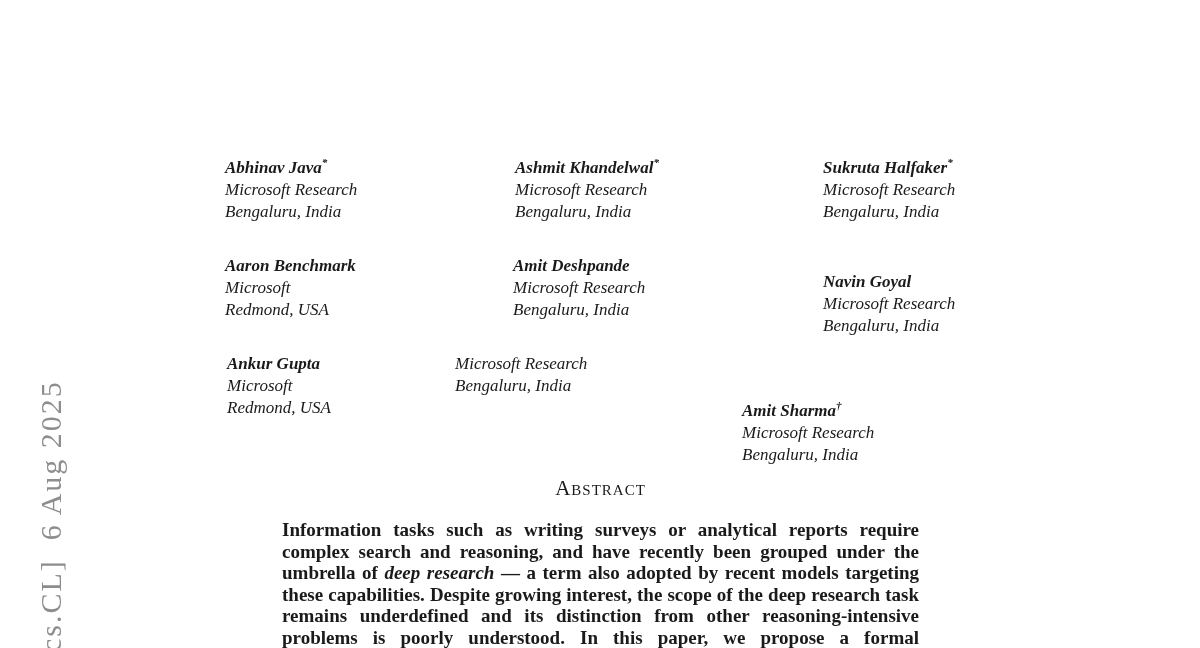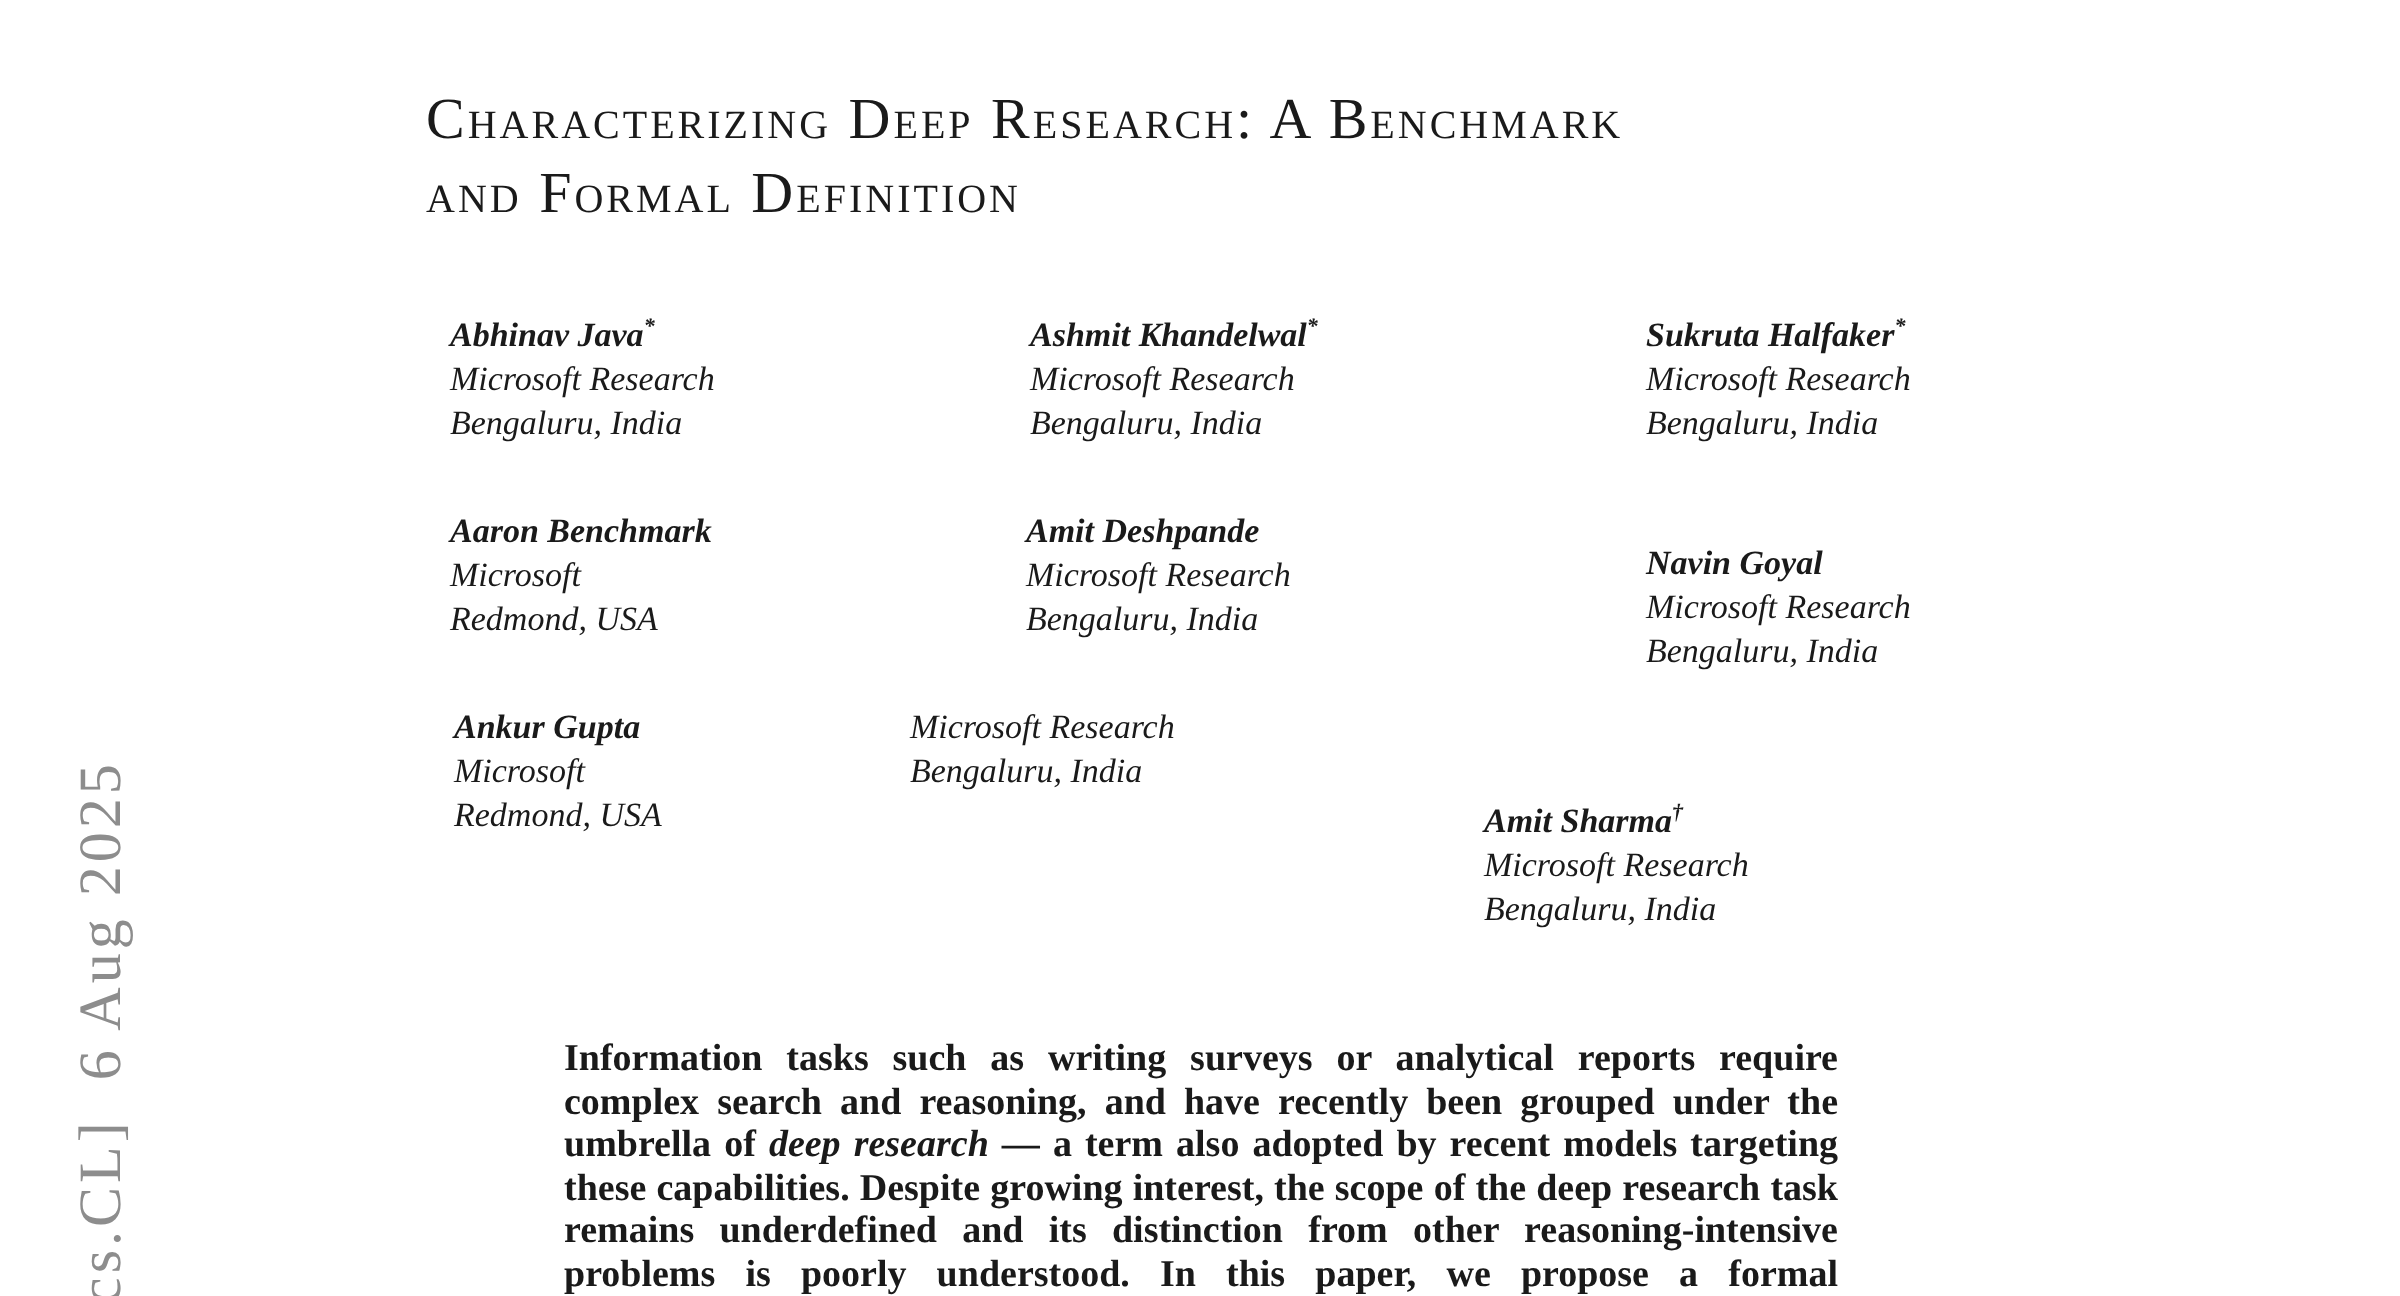--- a/index.html
+++ b/index.html
@@ -69,24 +69,20 @@
   }
   .abstract-body em { font-style: italic; }
 </style>
 </head>
 <body>
 
 <div class="page">
 
   <div class="arxiv-stamp">cs.CL]  6 Aug 2025</div>
 
-  <h1 class="title">
-    <span class="tl">Characterizing Deep Research: A Benchmark</span>
-    <span class="tl">and Formal Definition</span>
-  </h1>
 
   <div class="author" style="left:225px; top:157px;">
     <div class="a-name"><span>Abhinav Java</span><sup>*</sup></div>
     <div class="a-aff">Microsoft Research</div>
     <div class="a-loc">Bengaluru, India</div>
   </div>
   <div class="author" style="left:515px; top:157px;">
     <div class="a-name"><span>Ashmit Khandelwal</span><sup>*</sup></div>
     <div class="a-aff">Microsoft Research</div>
     <div class="a-loc">Bengaluru, India</div>
@@ -121,16 +117,17 @@
   <div class="author" style="left:455px; top:353px;">
     <div class="a-aff">Microsoft Research</div>
     <div class="a-loc">Bengaluru, India</div>
   </div>
   <div class="author" style="left:742px; top:353px;margin-top:47px;">
     <div class="a-name"><span>Amit Sharma</span><sup>†</sup></div>
     <div class="a-aff">Microsoft Research</div>
     <div class="a-loc">Bengaluru, India</div>
   </div>
 
+  <div class="abstract-heading">Abstract</div>
 
   <p class="abstract-body"><span>Information tasks such as writing surveys or analytical reports require complex search and reasoning, and have recently been grouped under the umbrella of </span><em>deep research</em><span> — a term also adopted by recent models targeting these capabilities. Despite growing interest, the scope of the deep research task remains underdefined and its distinction from other reasoning-intensive problems is poorly understood. In this paper, we propose a formal characterization of the deep research (DR) task</span></p>
 
 </div>
 
 </body></html>

